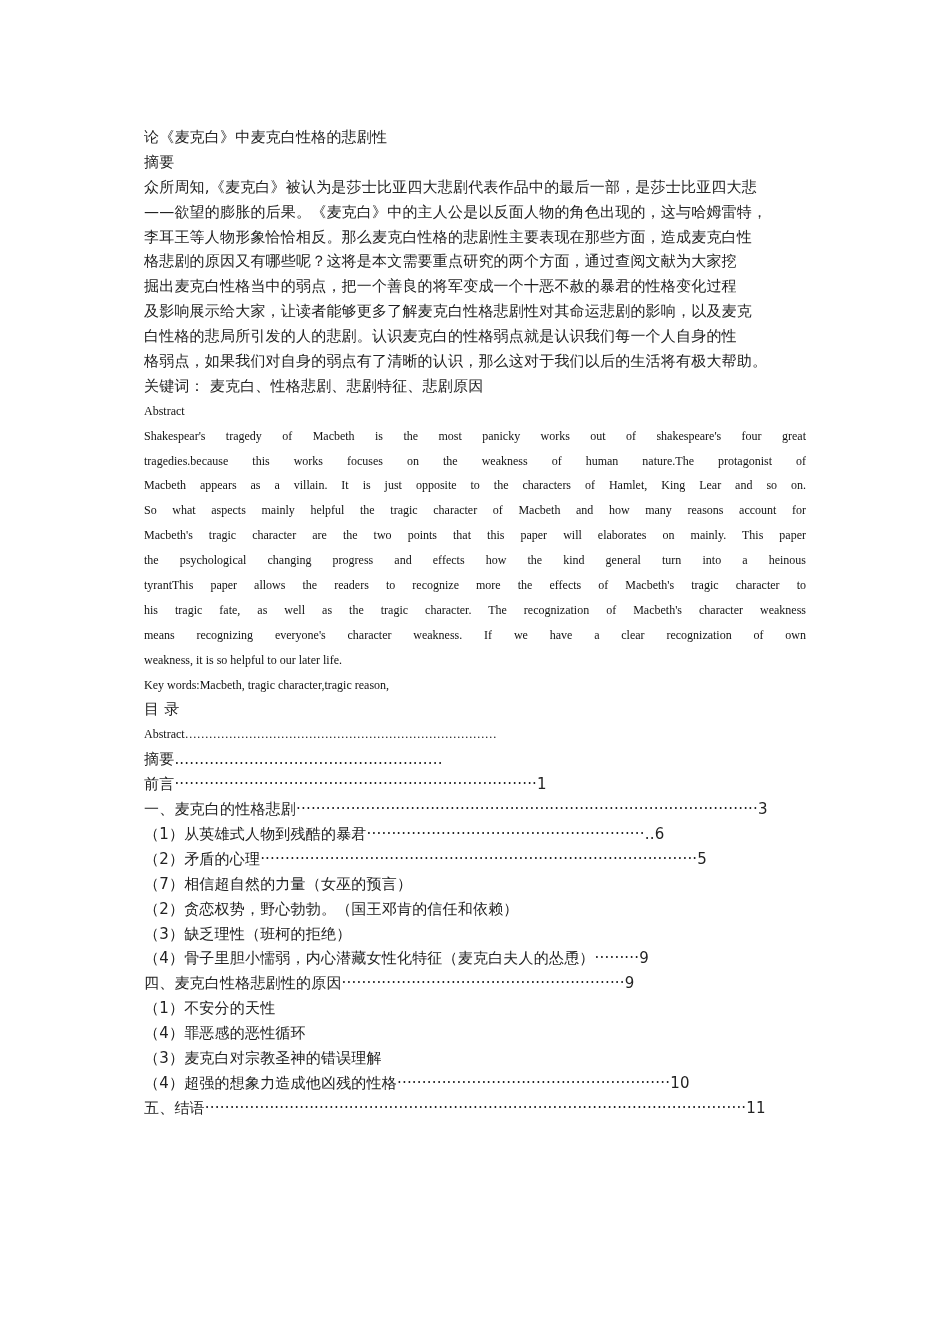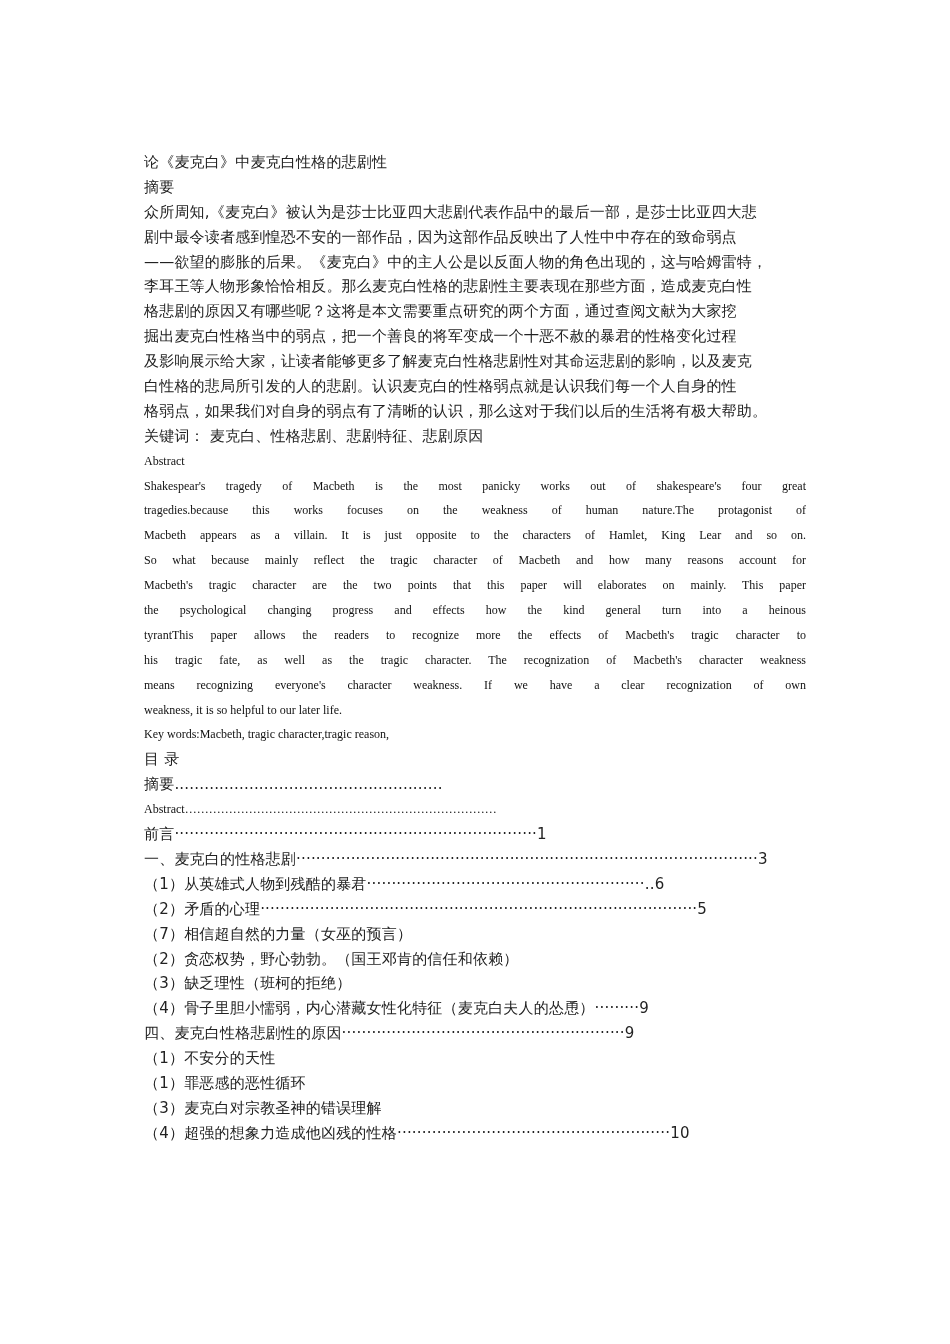--- a/index.html
+++ b/index.html
@@ -1,69 +1,69 @@
 <!DOCTYPE html>
 <html><head>
 <meta charset="utf-8">
 <style>
   html, body { margin:0; padding:0; background:#ffffff; }
   body { width:950px; height:1344px; position:relative; overflow:hidden;
          font-family:"Liberation Serif","DejaVu Serif",serif; color:#111; }
-  .page { position:absolute; left:144px; top:125px; width:662px;margin-top:25px; }
+  .page { position:absolute; left:144px; top:125px; width:662px; }
   .line { height:24.9px; line-height:24.9px; font-size:15.5px; white-space:nowrap; }
   .zh { font-family:"DejaVu Sans","Liberation Sans",sans-serif; font-size:15px; letter-spacing:0.2px; color:#222; }
   .en { font-size:12px; }
   .just { text-align:justify; text-align-last:justify; white-space:normal; }
 </style>
 </head>
 <body>
 
 <div class="page">
   <div class="line zh">论《麦克白》中麦克白性格的悲剧性</div>
   <div class="line zh">摘要</div>
 
   <div>
     <div class="line zh">众所周知,《麦克白》被认为是莎士比亚四大悲剧代表作品中的最后一部，是莎士比亚四大悲</div>
-    <div class="line zh">剧中最令读者感到惶恐不安的一部作品，因为这部作品反映出了人性中中存在的致命弱点</div>
     <div class="line zh">——欲望的膨胀的后果。《麦克白》中的主人公是以反面人物的角色出现的，这与哈姆雷特，</div>
     <div class="line zh">李耳王等人物形象恰恰相反。那么麦克白性格的悲剧性主要表现在那些方面，造成麦克白性</div>
     <div class="line zh">格悲剧的原因又有哪些呢？这将是本文需要重点研究的两个方面，通过查阅文献为大家挖</div>
     <div class="line zh">掘出麦克白性格当中的弱点，把一个善良的将军变成一个十恶不赦的暴君的性格变化过程</div>
     <div class="line zh">及影响展示给大家，让读者能够更多了解麦克白性格悲剧性对其命运悲剧的影响，以及麦克</div>
     <div class="line zh">白性格的悲局所引发的人的悲剧。认识麦克白的性格弱点就是认识我们每一个人自身的性</div>
     <div class="line zh">格弱点，如果我们对自身的弱点有了清晰的认识，那么这对于我们以后的生活将有极大帮助。</div>
   </div>
   <div class="line zh">关键词：  麦克白、性格悲剧、悲剧特征、悲剧原因</div>
 
   <div class="line en">Abstract</div>
   <div>
     <div class="line en just">Shakespear's tragedy of Macbeth is the most panicky works out of shakespeare's four great</div>
     <div class="line en just">tragedies.because this works focuses on the weakness of human nature.The protagonist of</div>
     <div class="line en just">Macbeth appears as a villain. It is just opposite to the characters of Hamlet, King Lear and so on.</div>
-    <div class="line en just">So what because mainly reflect the tragic character of Macbeth and how many reasons account for</div>
+    <div class="line en just">So what aspects mainly helpful the tragic character of Macbeth and how many reasons account for</div>
     <div class="line en just">Macbeth's tragic character are the two points that this paper will elaborates on mainly. This paper</div>
     <div class="line en just">the psychological changing progress and effects how the kind general turn into a  heinous</div>
     <div class="line en just">tyrantThis paper allows the readers to recognize more the effects of Macbeth's tragic character to</div>
     <div class="line en just">his tragic fate, as well as the tragic character. The recognization of Macbeth's  character weakness</div>
     <div class="line en just">means recognizing everyone's character weakness. If we have a clear recognization of own</div>
     <div class="line en">weakness, it is so helpful to our later life.</div>
   </div>
   <div class="line en">Key words:Macbeth, tragic character,tragic reason,</div>
 
   <div class="line zh">目 录</div>
   <div>
+    <div class="line en">Abstract……………………………………………………………………</div>
     <div class="line zh">摘要......................................................</div>
-    <div class="line en">Abstract……………………………………………………………………</div>
     <div class="line zh">前言·········································································1</div>
     <div class="line zh">一、麦克白的性格悲剧·····························································································3</div>
     <div class="line zh">（1）从英雄式人物到残酷的暴君························································..6</div>
     <div class="line zh">（2）矛盾的心理························································································5</div>
     <div class="line zh">（7）相信超自然的力量（女巫的预言）</div>
     <div class="line zh">（2）贪恋权势，野心勃勃。（国王邓肯的信任和依赖）</div>
     <div class="line zh">（3）缺乏理性（班柯的拒绝）</div>
     <div class="line zh">（4）骨子里胆小懦弱，内心潜藏女性化特征（麦克白夫人的怂恿）·········9</div>
     <div class="line zh">四、麦克白性格悲剧性的原因·························································9</div>
     <div class="line zh">（1）不安分的天性</div>
-    <div class="line zh">（1）罪恶感的恶性循环</div>
+    <div class="line zh">（4）罪恶感的恶性循环</div>
     <div class="line zh">（3）麦克白对宗教圣神的错误理解</div>
     <div class="line zh">（4）超强的想象力造成他凶残的性格·······················································10</div>
+    <div class="line zh">五、结语·············································································································11</div>
   </div>
 </div>
 
 </body></html>

